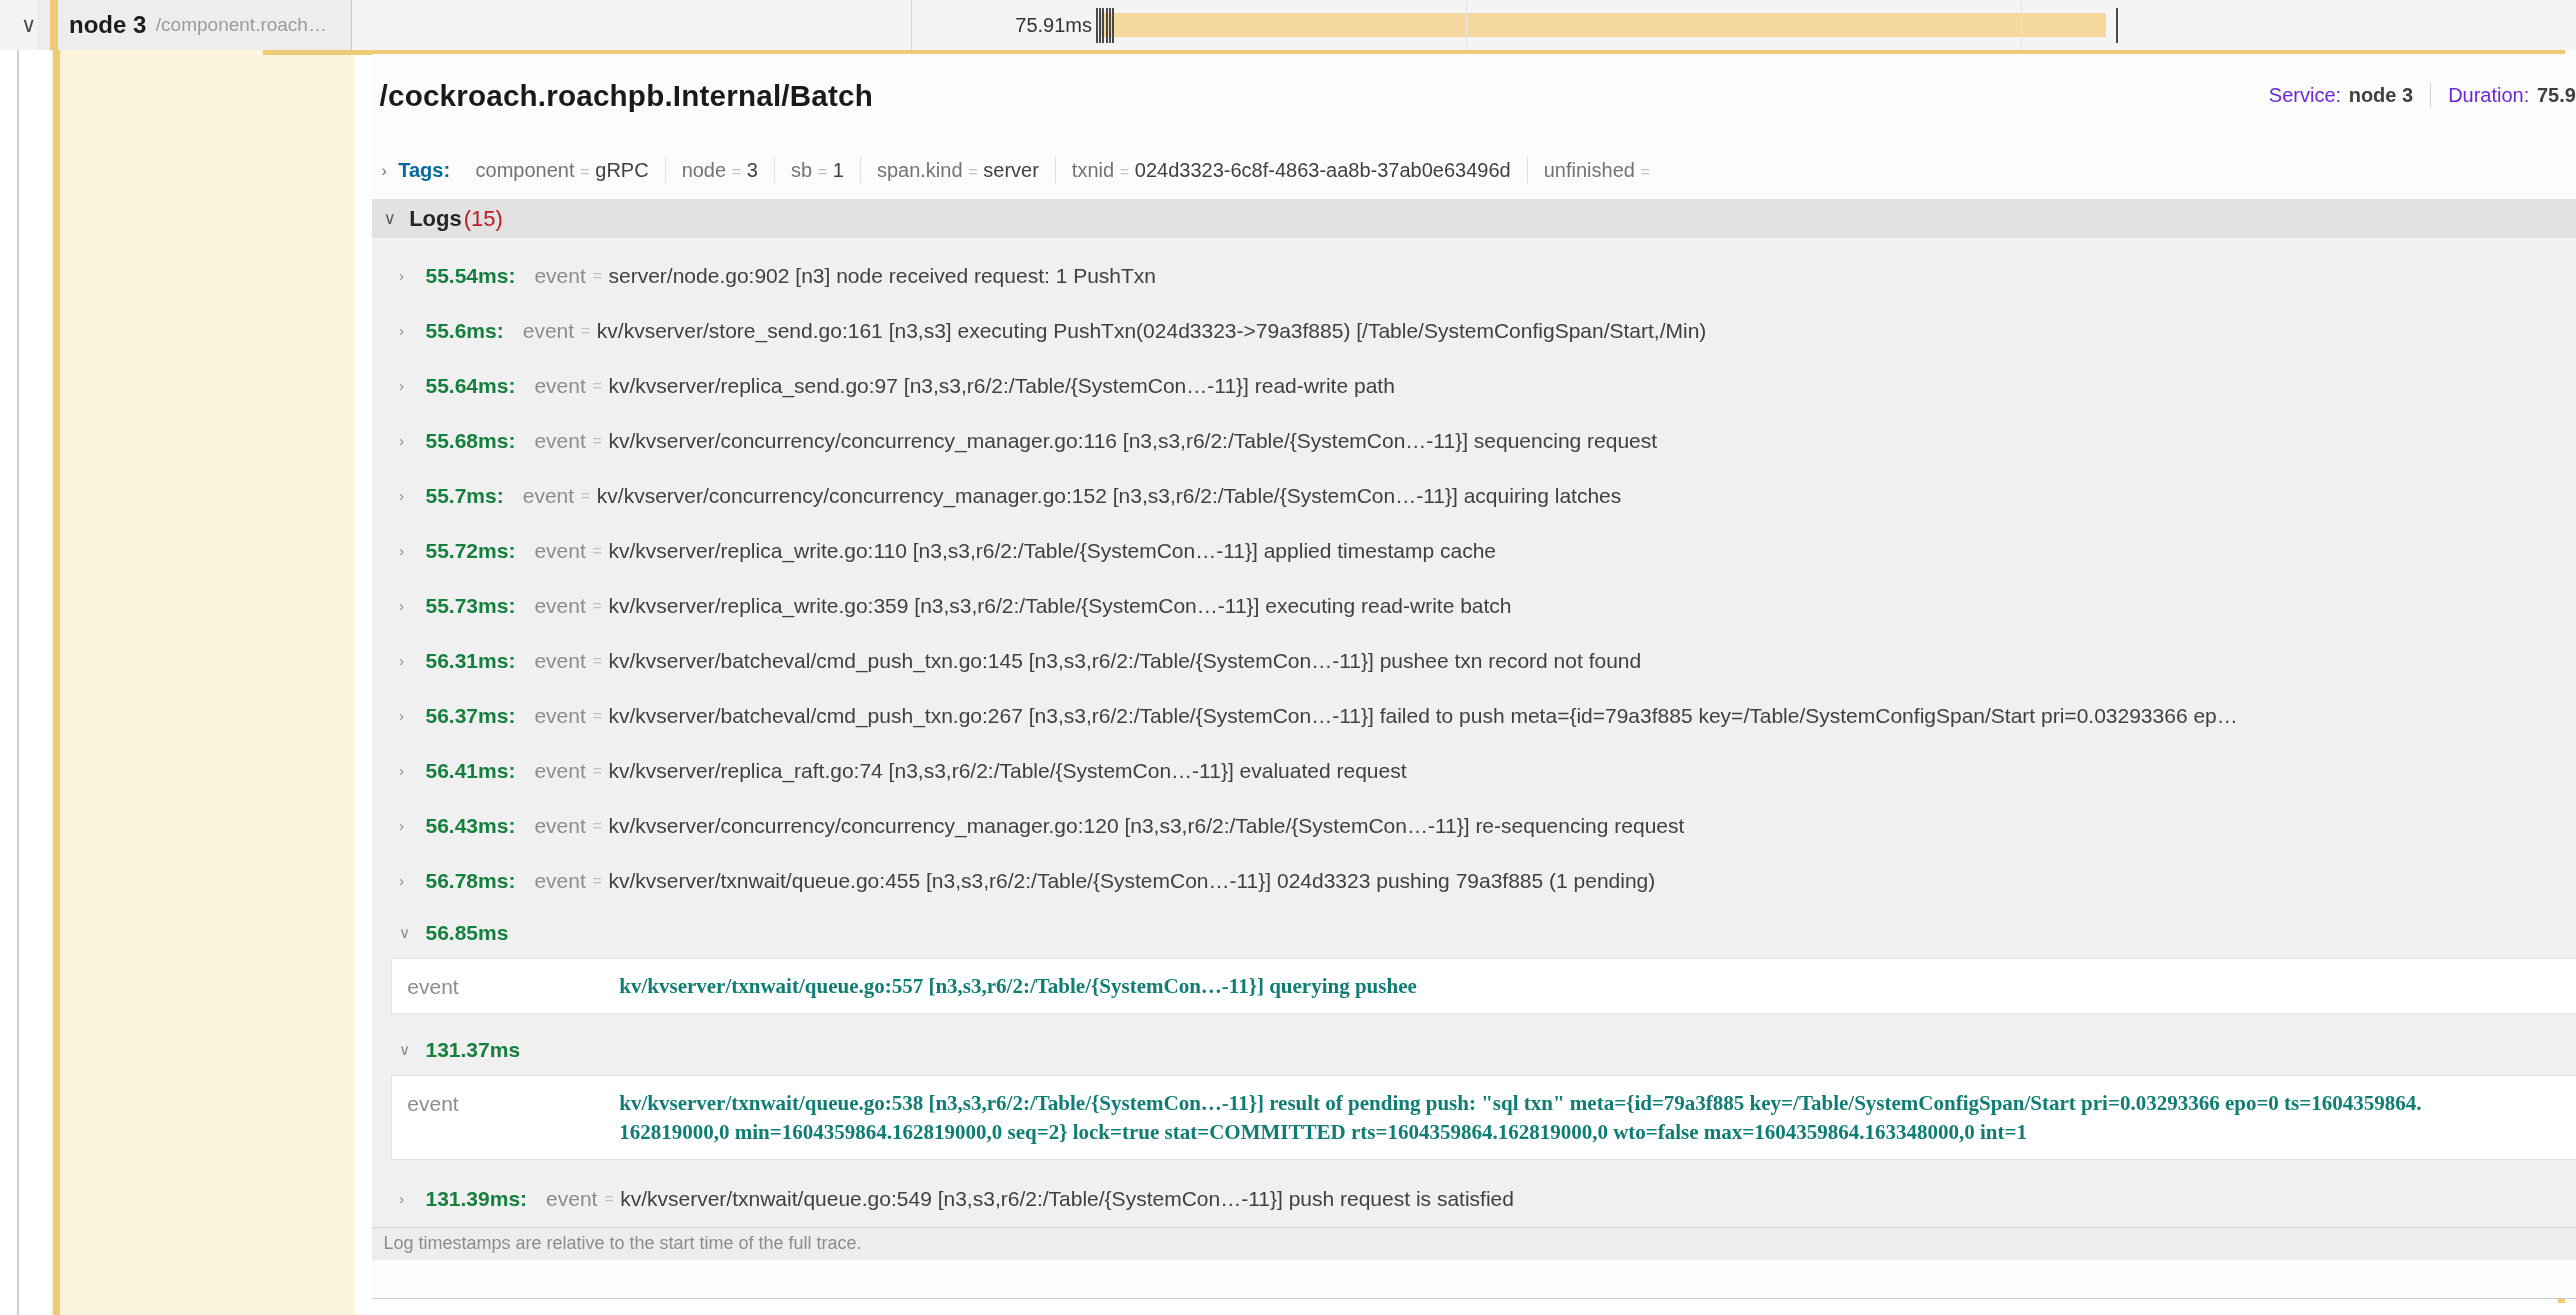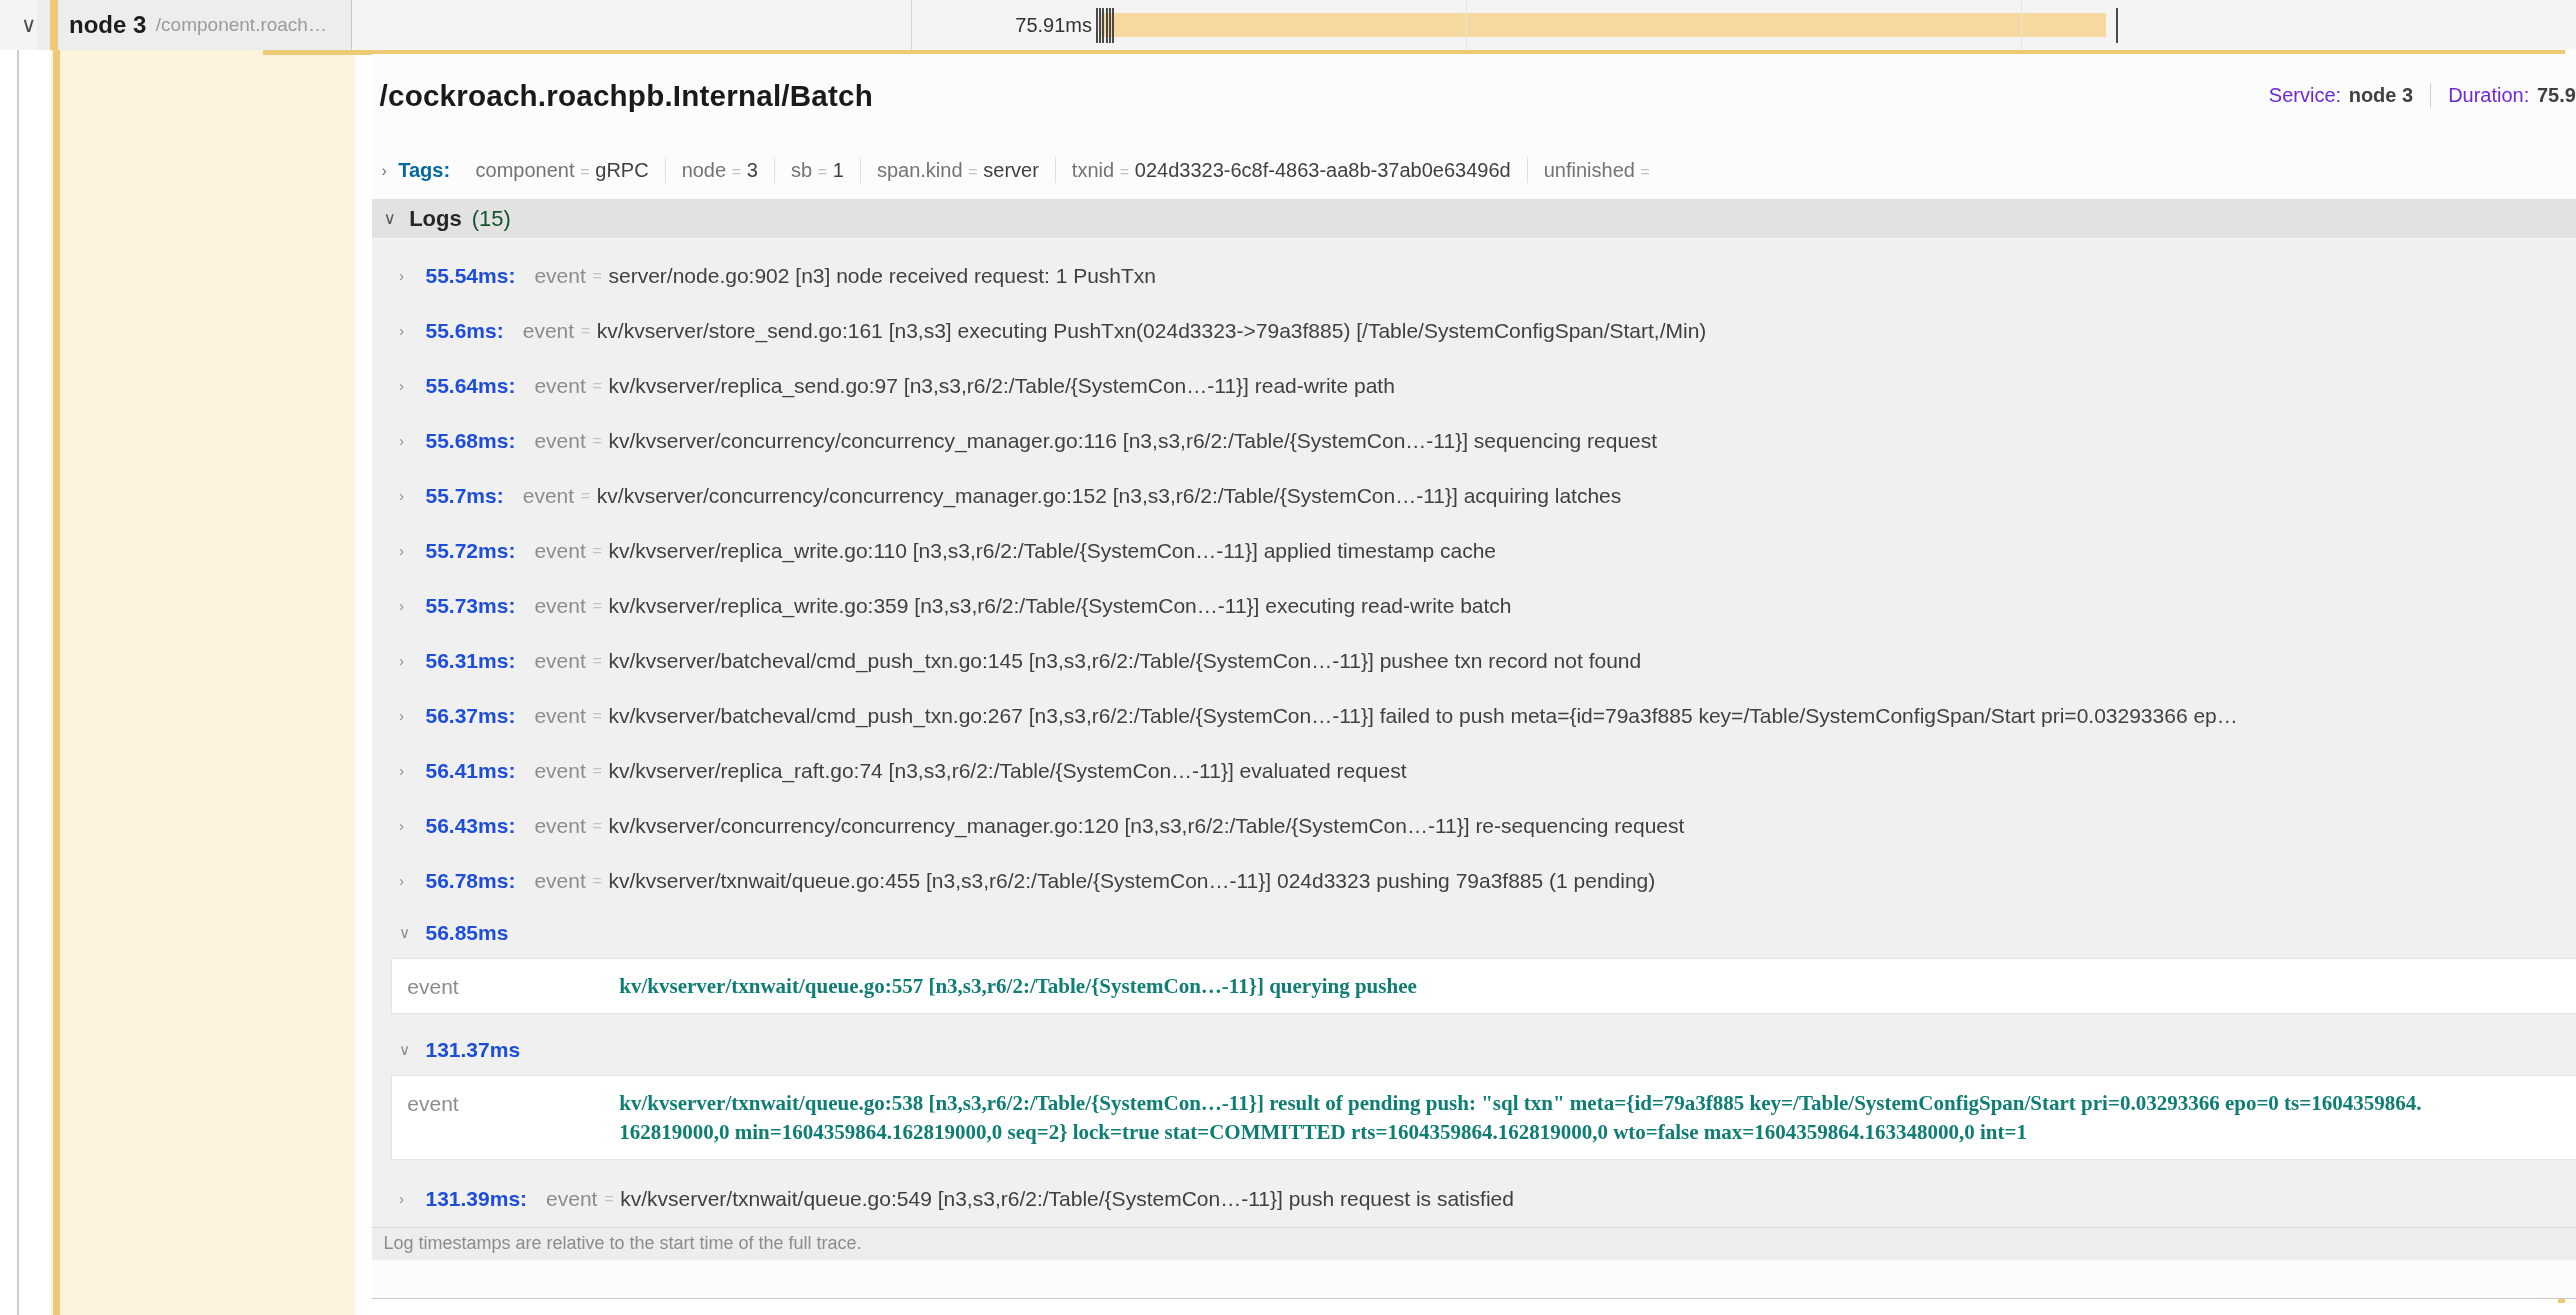--- a/index.html
+++ b/index.html
@@ -42,26 +42,26 @@
   .tags-chevron{color:#737373;font-size:16px;margin-right:11.4px;}
   .tags-title{font-weight:700;color:#0369a1;margin-right:9.5px;}
   .tag-item{padding:1.9px 16px;border-left:1px solid #e0e0e0;}
   .tag-item:first-of-type{border-left:none;}
   .tag-key{color:#737373;} .tag-eq{color:#c2c2c2;font-size:16px;margin:0 5.7px;} .tag-val{color:#404040;}
   
   .logs-header{margin-top:17px;height:39px;background:#e2e2e2;border-bottom:1.9px solid #f7f7f7;
           display:flex;align-items:center;}
   .logs-chevron{color:#595959;font-size:17px;margin-left:11.4px;}
   .logs-title{font-weight:700;color:#262626;font-size:22px;margin-left:13.3px;}
-  .logs-count{color:#14532d;font-size:22px;margin-left:10px;}
+  .logs-count{color:#b91c1c;font-size:22px;margin-left:2px;}
   .logs-body{background:#f0f0f0;padding-top:9.5px;}
   .log-row{height:55px;display:flex;align-items:center;padding-left:27px;white-space:nowrap;
           overflow:hidden;font-size:21px;}
   .row-chevron{color:#8c8c8c;font-size:15.3px;width:17px;flex:none;}
-  .log-time{font-weight:700;color:#1d4ed8;margin-left:9.5px;flex:none;}
+  .log-time{font-weight:700;color:#15803d;margin-left:9.5px;flex:none;}
   .log-key{color:#8c8c8c;margin-left:19px;flex:none;}
   .log-eq{color:#c2c2c2;font-size:16px;margin:0 6.7px;flex:none;}
   .log-val{color:#404040;overflow:hidden;}
   .log-group-header{height:48px;display:flex;align-items:center;padding-left:27px;font-size:21px;}
   .kv-box{margin:1.9px 19px 11.4px 19px;background:#fff;border:1px solid #e3e3e3;
           display:flex;align-items:flex-start;padding:12.4px 0;}
   .kv-key{width:212px;flex:none;padding-left:15.3px;color:#8c8c8c;font-size:21px;line-height:29px;}
   .kv-value{font-family:Liberation Serif, serif;font-size:21px;font-weight:700;line-height:29px;
           max-width:1811px;word-break:break-all;padding-right:29px;}
   .footnote{height:32px;background:#ededed;border-top:1px solid #d6d6d6;display:flex;align-items:center;

